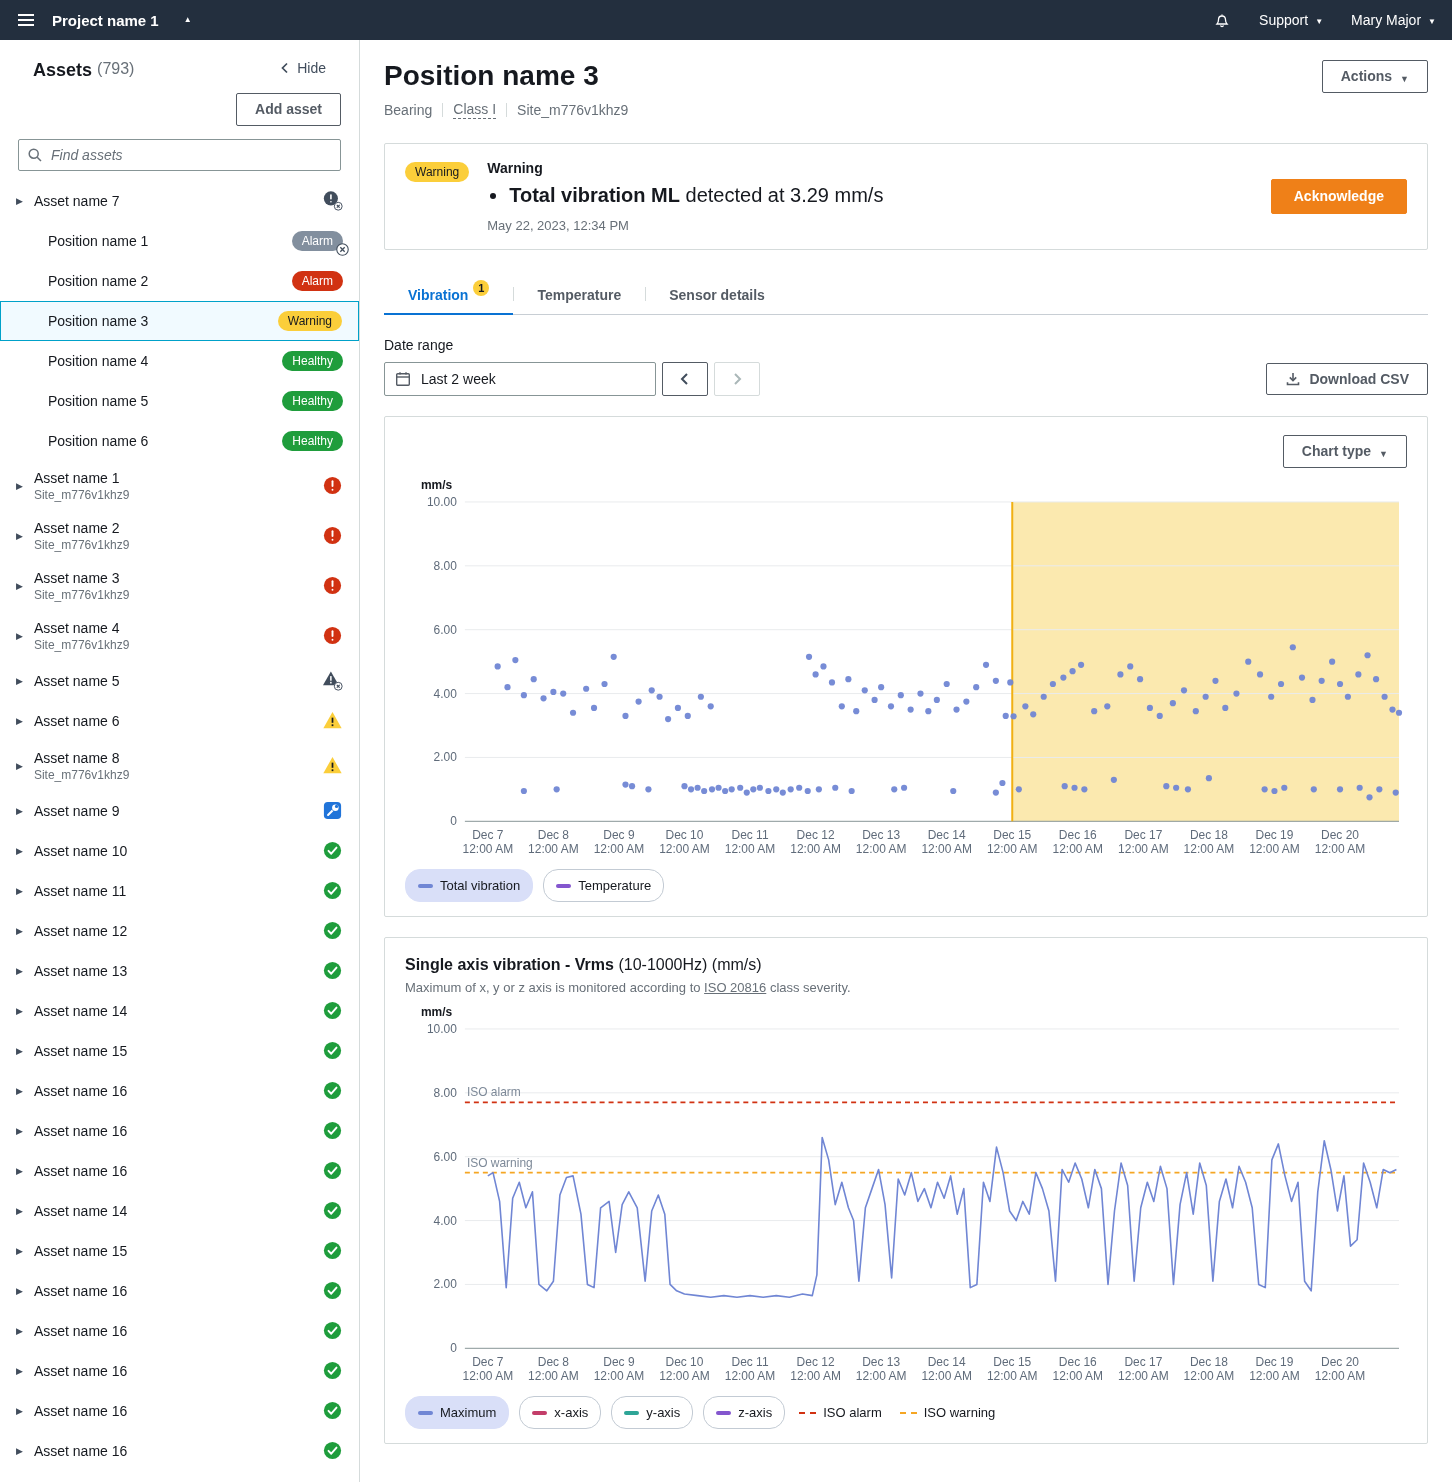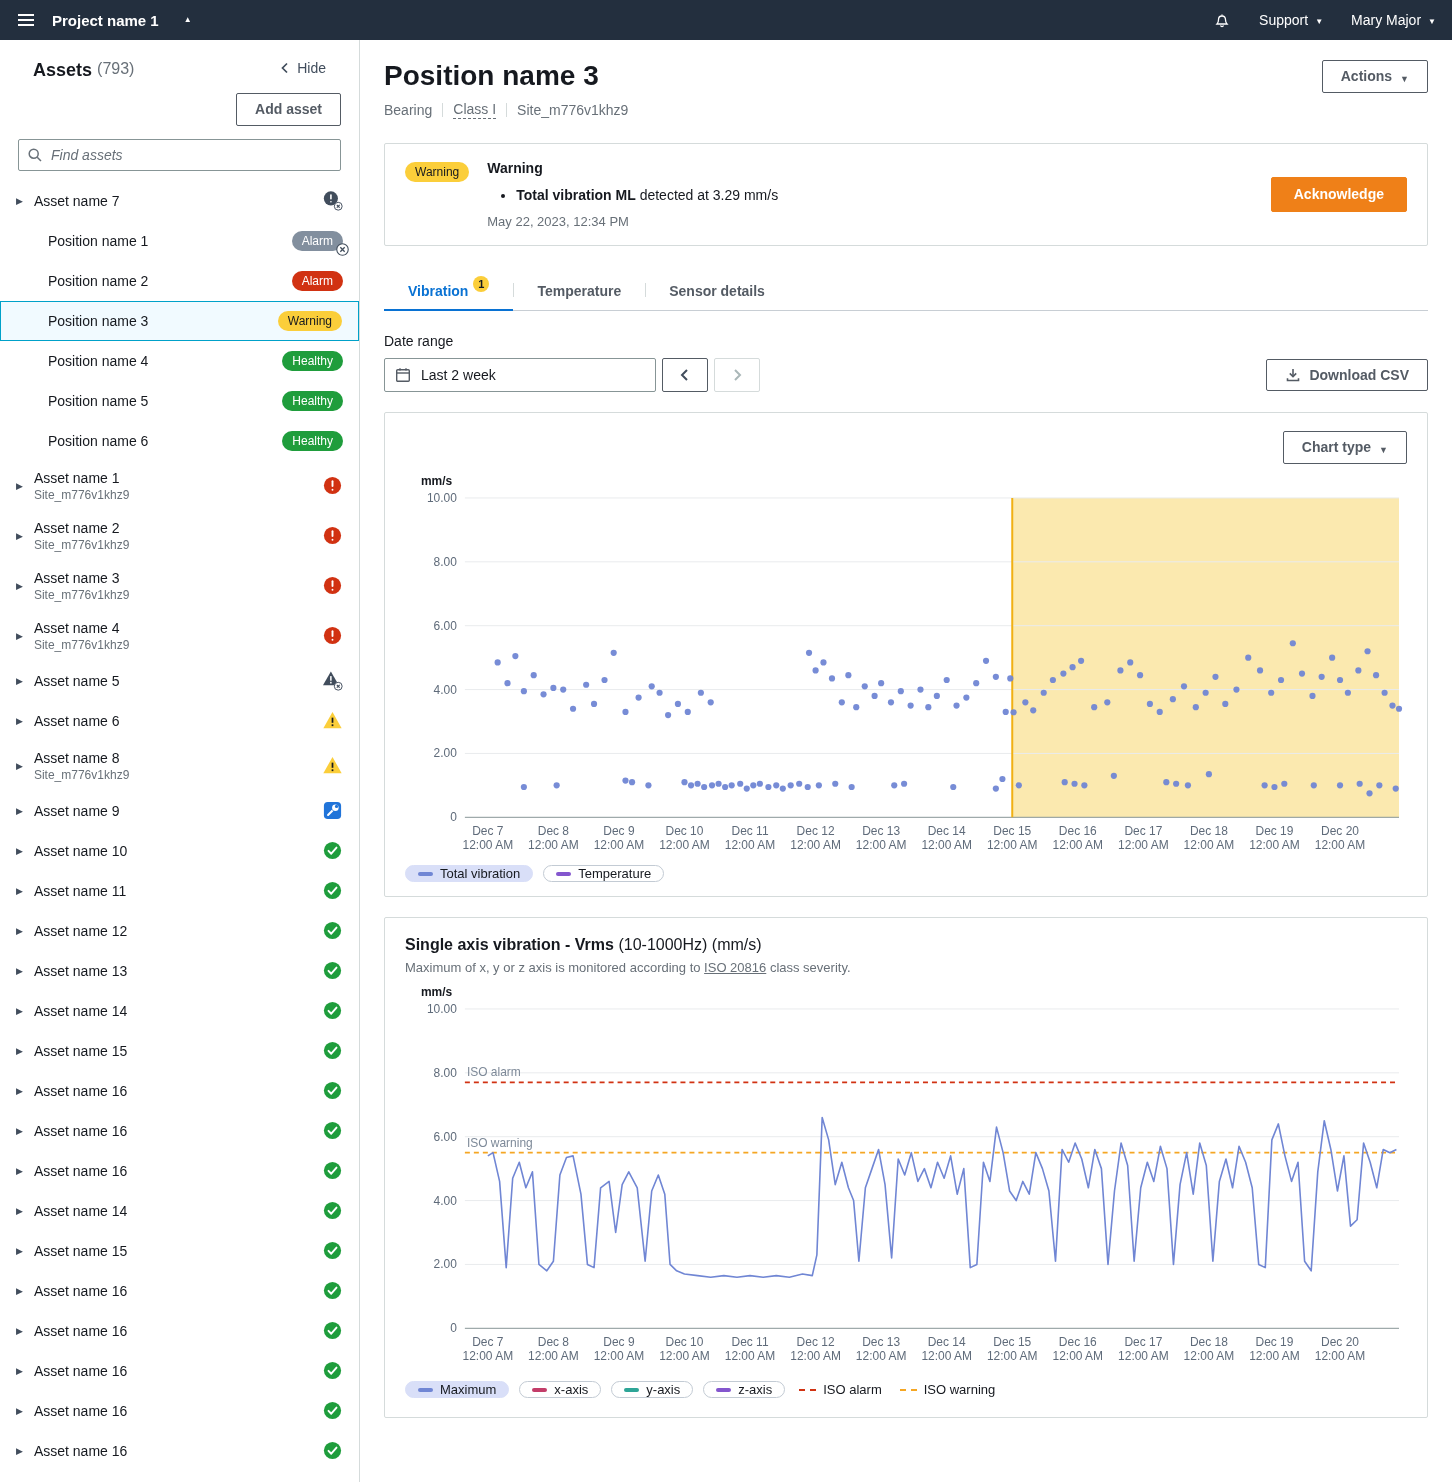--- a/index.html
+++ b/index.html
@@ -51,21 +51,21 @@
   .meta{margin-top:9px;color:#687078;font-size:14px;display:flex;gap:10px;align-items:center}
   .meta .sep{width:1px;height:14px;background:#d5dbdb}
   .dotted{border-bottom:1px dashed #687078;cursor:pointer;padding-bottom:1px}
   .actions{margin-left:auto}
   .btn .dd{font-size:9px}
 
   .alert{margin-top:24px;border:1px solid #d5dbdb;border-radius:2px;padding:16px 20px;display:flex;gap:18px;align-items:flex-start}
   .alert .pill{flex:none;margin-top:2px}
   .alert-title{font-weight:700}
   .alert-list{margin:8px 0 0 18px}
-  .alert-list li{margin:11px;font-size:14px}
+  .alert-list li{margin:4px;font-size:20px}
   .alert-time{margin-top:11px;color:#687078;font-size:13px}
   .btn.primary{background:#ef8018;border-color:#ef8018;color:#fff;margin-left:auto;align-self:center;padding:8px 22px}
 
   .tabs{margin-top:26px;display:flex;border-bottom:1px solid #c8ced4}
   .tab{position:relative;padding:11px 24px;font-weight:700;color:#545b64;cursor:pointer;display:flex;align-items:flex-start;gap:5px;font-size:14px}
   .tab:not(:first-child)::before{content:"";position:absolute;left:0;top:11px;bottom:13px;width:1px;background:#d5dbdb}
   .tab.active{color:#0972d3}
   .tab.active::after{content:"";position:absolute;left:0;right:0;bottom:-1px;height:2px;background:#0972d3}
   .tab-badge{background:#fbce3a;border-radius:50%;width:16px;height:16px;font-size:11px;font-weight:700;color:#16191f;display:inline-flex;align-items:center;justify-content:center;position:relative;top:-7px}
 
@@ -81,21 +81,21 @@
   .card-title{font-size:16px;font-weight:700}
   .card-title .light{font-weight:400}
   .card-sub{margin-top:6px;color:#687078;font-size:13px}
   .sub-link{text-decoration:underline;cursor:pointer;color:#687078}
   .chart-wrap{margin-top:8px}
   .chart-wrap svg{display:block;width:100%}
   svg text.tick{font-size:12px;fill:#5f6b7a;font-family:"Liberation Sans",sans-serif}
   svg text.ylab{font-size:12px;font-weight:700;fill:#16191f;font-family:"Liberation Sans",sans-serif}
   svg text.thlabel{font-size:12px;fill:#7d8998;font-family:"Liberation Sans",sans-serif}
   .legend{display:flex;gap:10px;margin-top:10px;align-items:center;flex-wrap:wrap}
-  .lg{display:inline-flex;align-items:center;gap:7px;border:1px solid #c3cbd4;border-radius:15px;padding:0 12px;font-size:13px;cursor:pointer;background:#fff}
+  .lg{display:inline-flex;align-items:center;gap:7px;border:1px solid #c3cbd4;border-radius:15px;padding:8px 12px;font-size:13px;cursor:pointer;background:#fff}
   .lg.sel{background:#d9dff8;border-color:#d9dff8}
   .lg.plain{border:none;background:transparent;padding:6px 4px}
   .lg-mark{width:15px;height:4px;border-radius:2px;display:inline-block}
   .lg-dash{width:17px;height:0;border-top:2px dashed;display:inline-block}
 </style>
 </head>
 <body>
 
 <header class="topbar">
   <span class="hamb">

